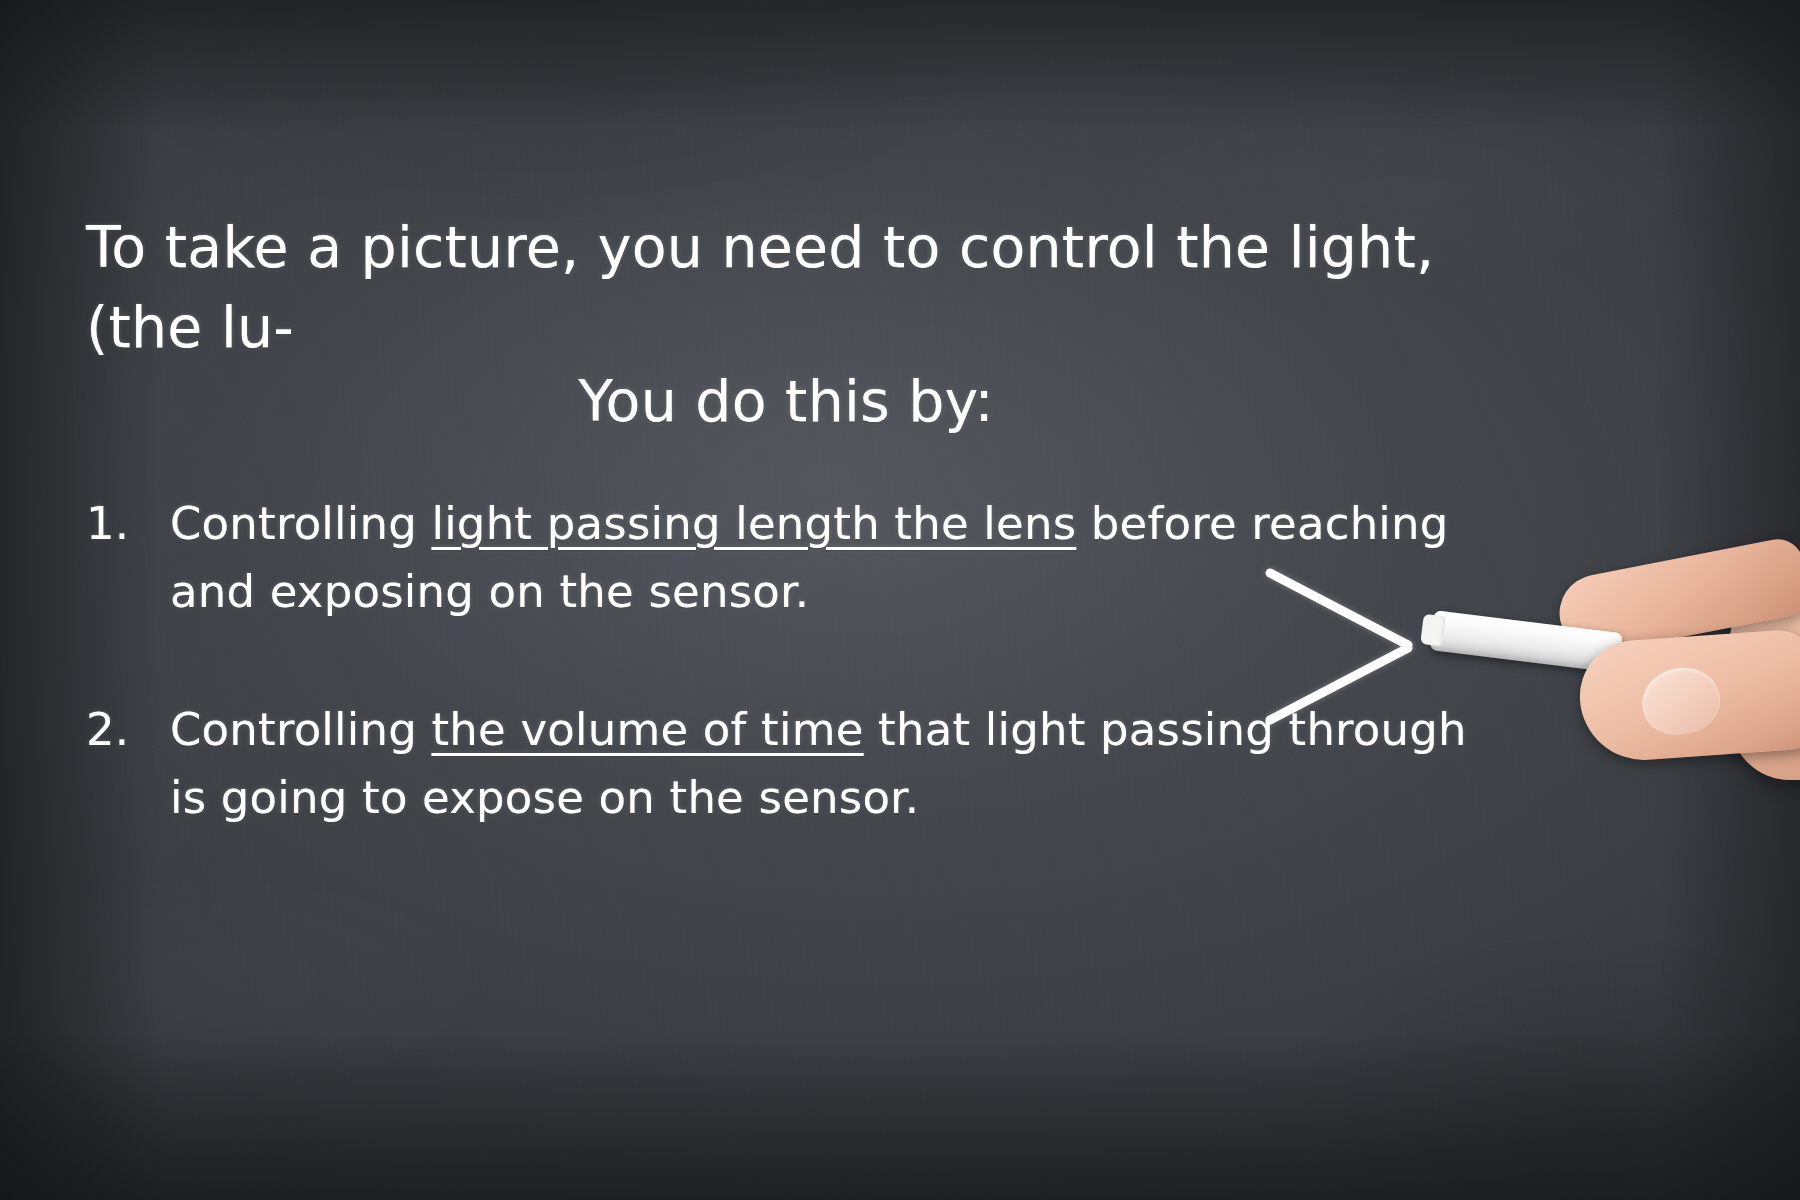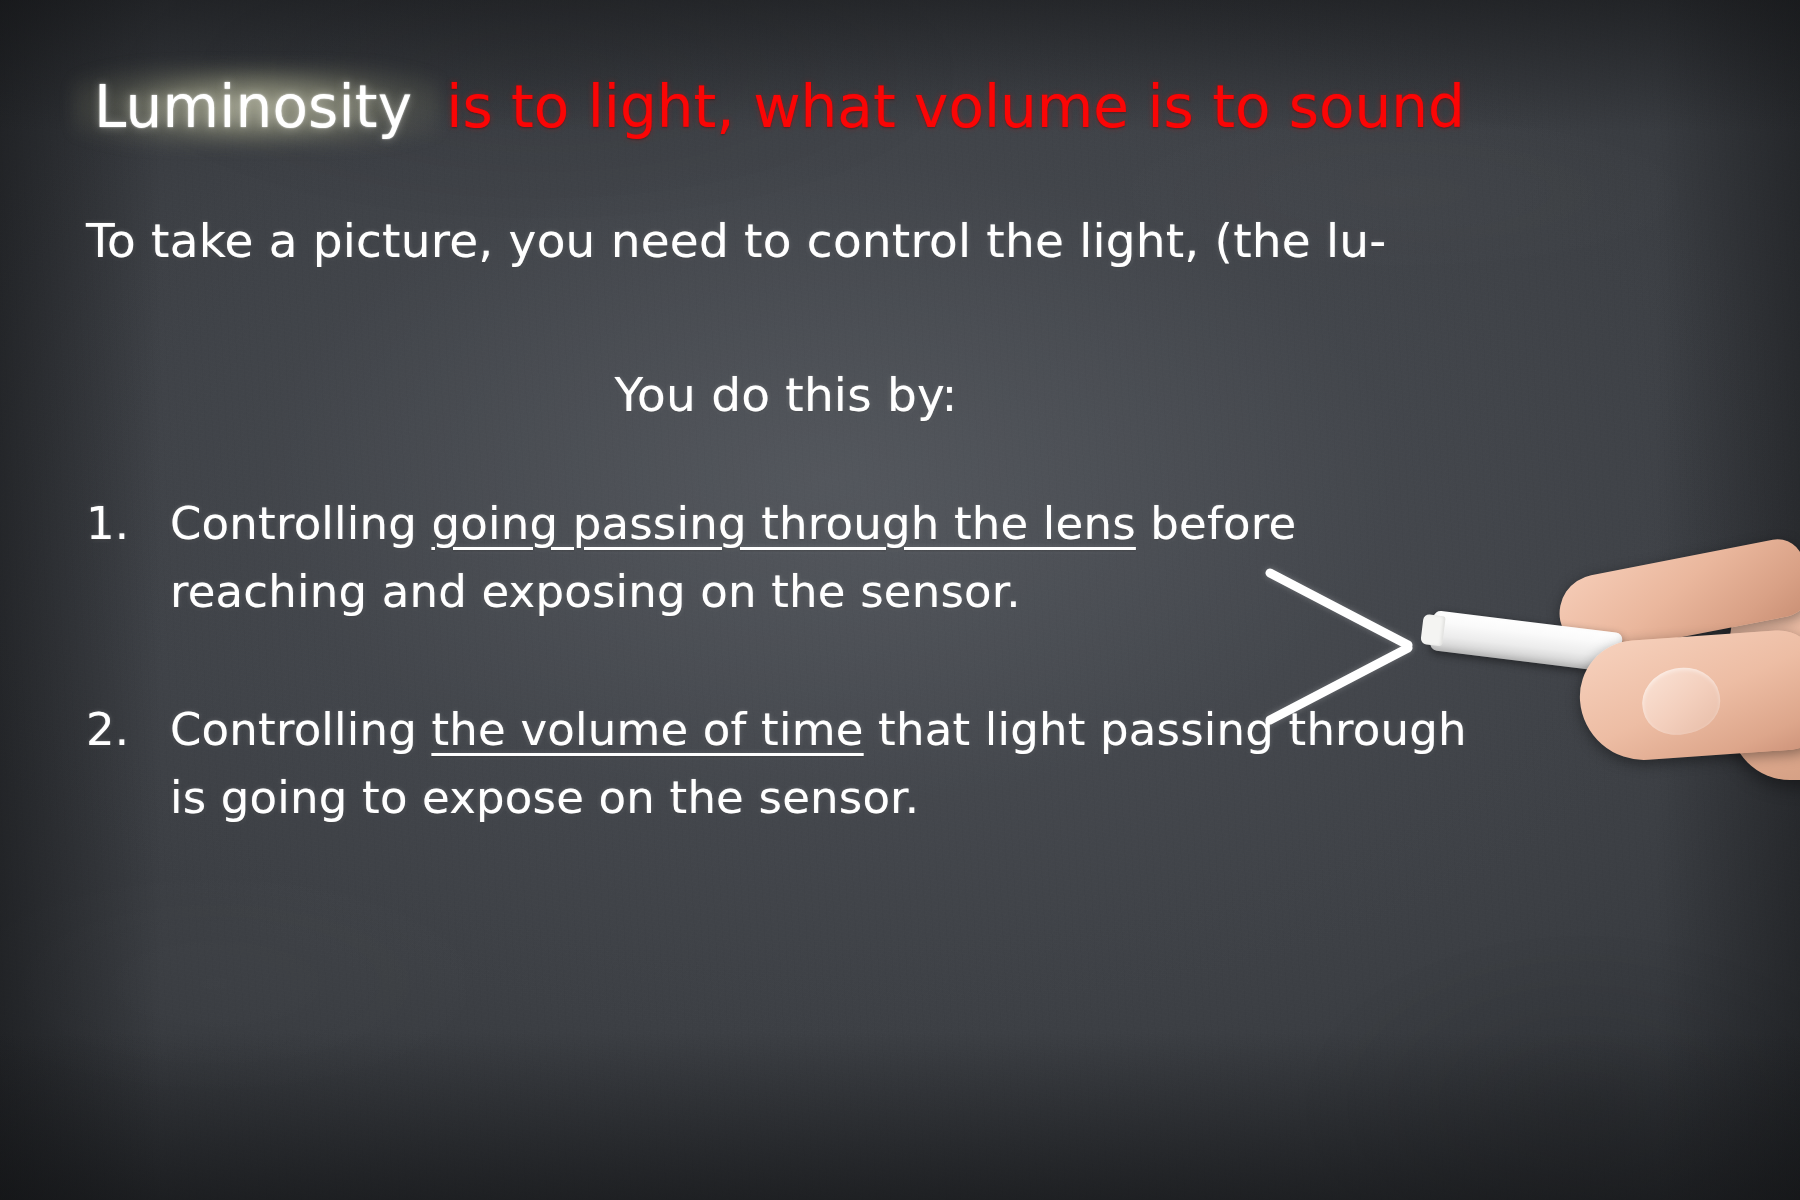--- a/index.html
+++ b/index.html
@@ -118,21 +118,21 @@
     text-shadow:
       0 0 1px rgba(255,0,0,0.55),
       0 0 6px rgba(255,20,20,0.28),
       0 1px 2px rgba(0,0,0,0.35);
   }
 
   .para {
     position: absolute;
     left: 86px;
     width: 1400px;
-    font-size: 47px;
+    font-size: 57px;
     line-height: 1.40;
   }
   #para-1 { top: 208px; }
   #para-2 { top: 362px; text-align: center; }
 
   .list {
     position: absolute;
     left: 86px;
     width: 1420px;
     font-size: 45px;
@@ -249,40 +249,33 @@
 
 <div id="slide">
 
   <div class="board-base"></div>
   <div class="board-grain"></div>
   <div class="board-smudge"></div>
   <div class="board-vign"></div>
 
   <div class="content">
 
-    <div class="title-row">
-      <span class="title-hl-wrap">
-        <span class="title-glow"></span>
-        <span class="chalk title-key">Luminosity</span>
-      </span>
-      <span class="title-rest">is to light, what volume is to sound</span>
-    </div>
 
     <div class="chalk para" id="para-1">
       <div>To take a picture, you need to control the light, (the lu-</div>
     </div>
 
     <div class="chalk para" id="para-2">
       <div>You do this by:</div>
     </div>
 
     <div class="chalk list" id="item-1">
       <div class="li">
         <span class="li-num">1.</span>
-        <span class="li-body"><span>Controlling </span><span class="uline">going passing through the lens</span><span> before reaching  and exposing on the sensor.</span></span>
+        <span class="li-body"><span>Controlling </span><span class="uline">light passing length the lens</span><span> before reaching  and exposing on the sensor.</span></span>
       </div>
     </div>
 
     <div class="chalk list" id="item-2">
       <div class="li">
         <span class="li-num">2.</span>
         <span class="li-body"><span>Controlling </span><span class="uline">the volume of time</span><span> that light passing through is going to expose on the sensor.</span></span>
       </div>
     </div>
 

